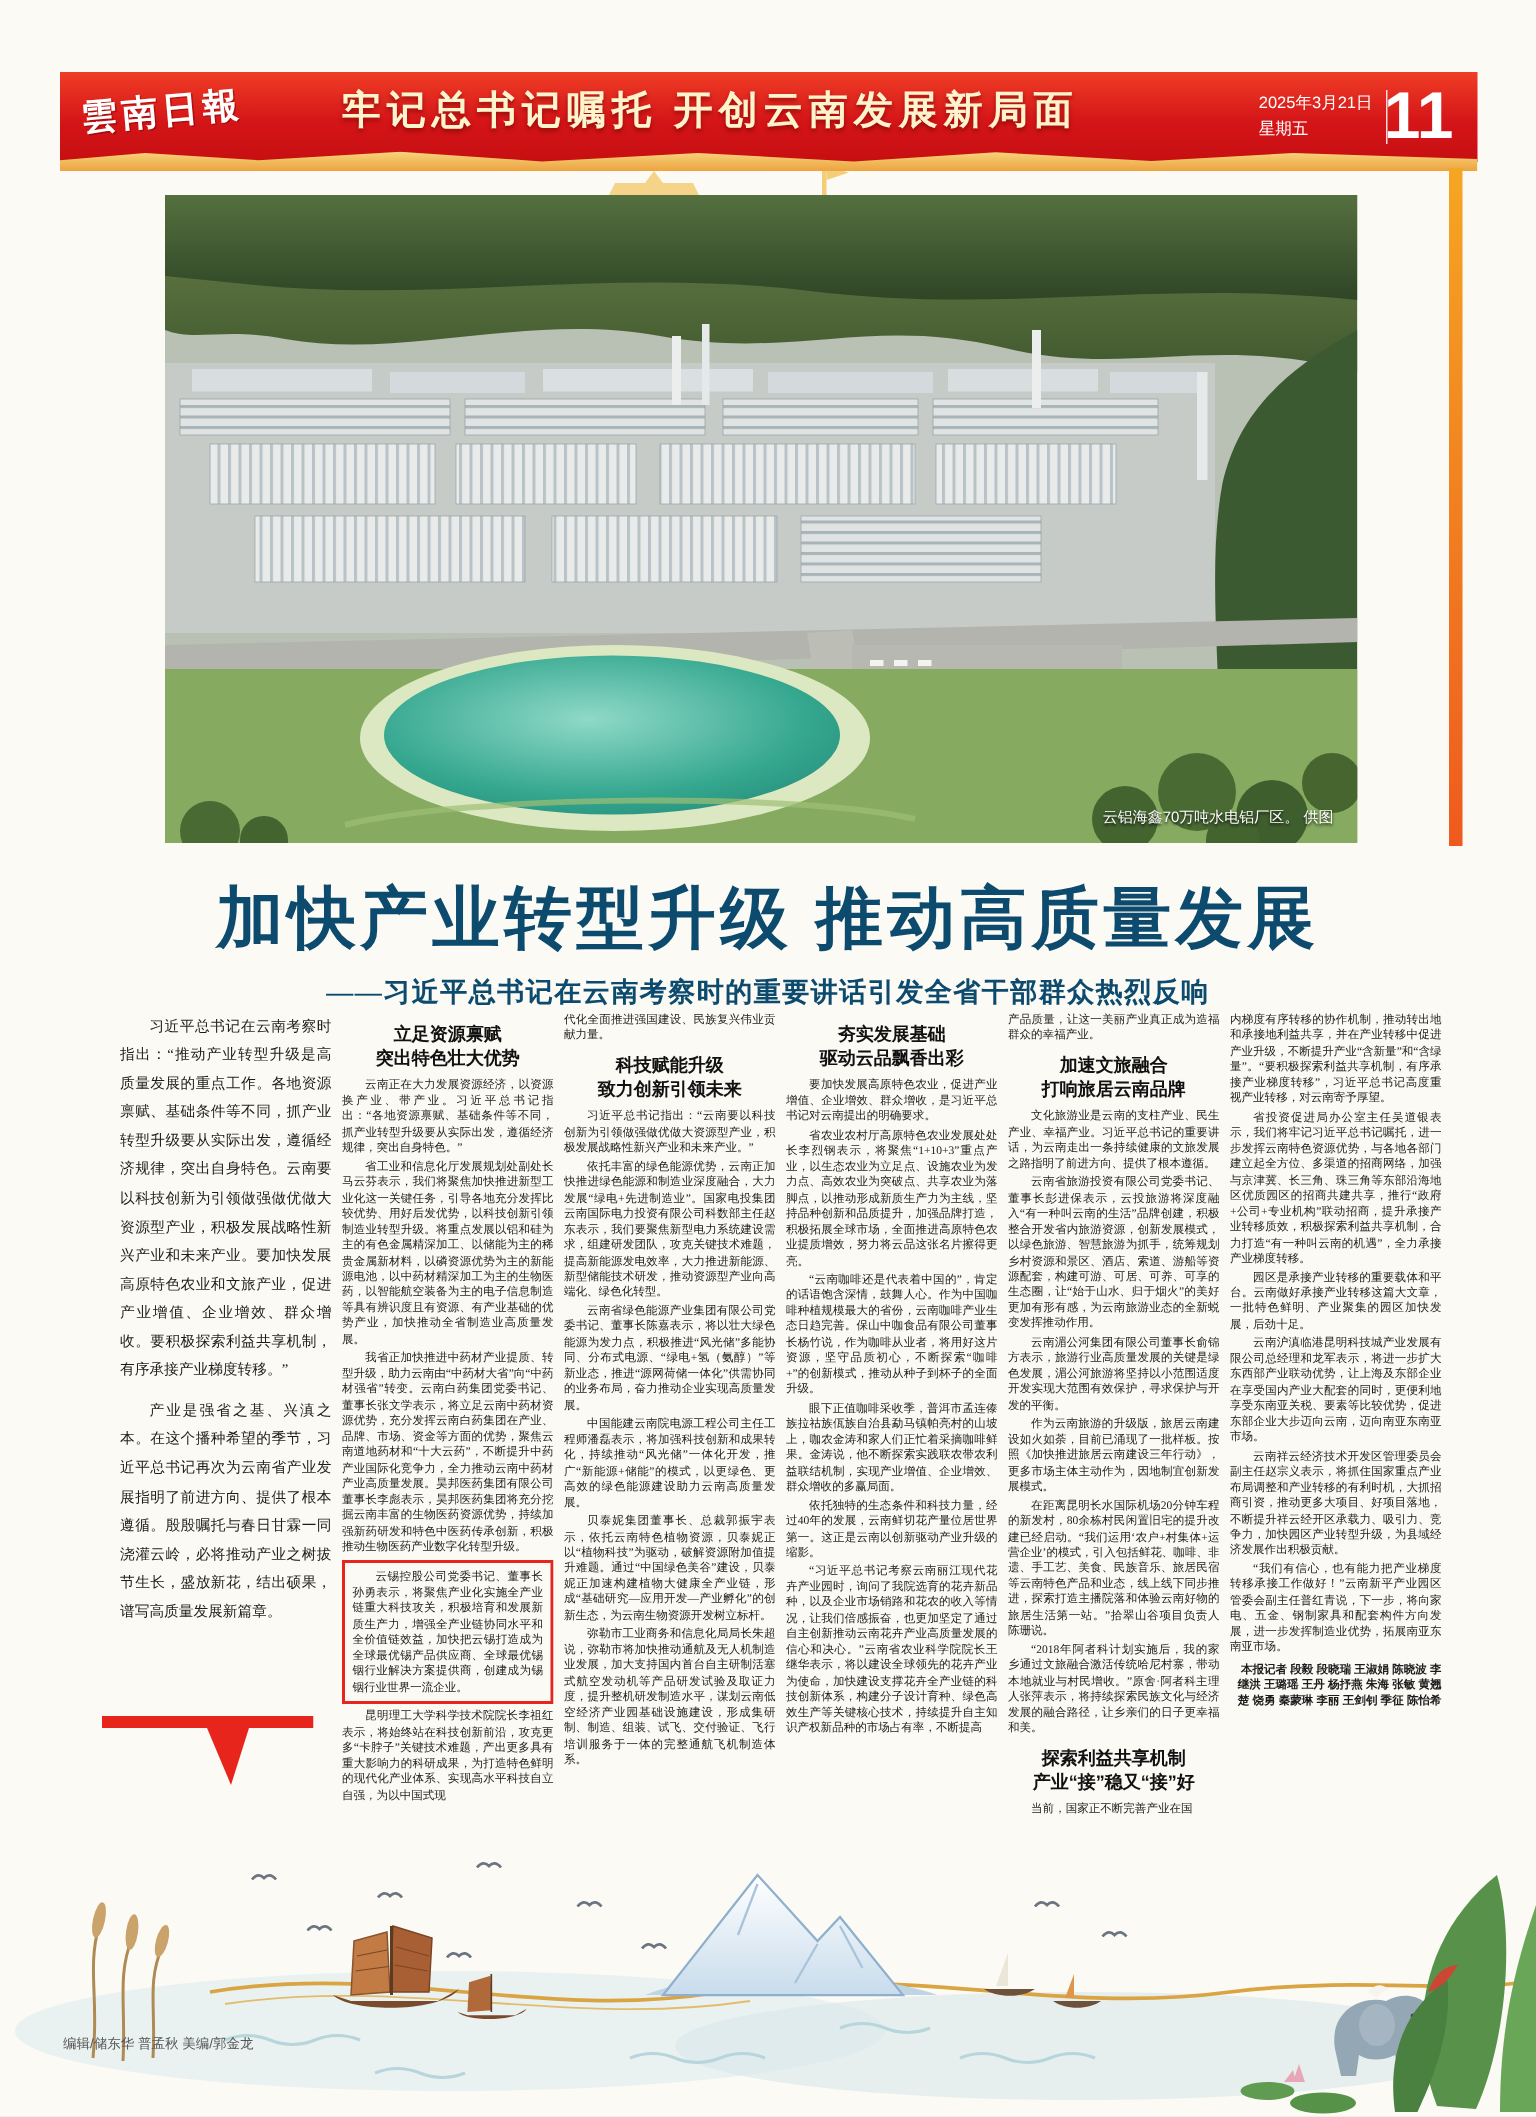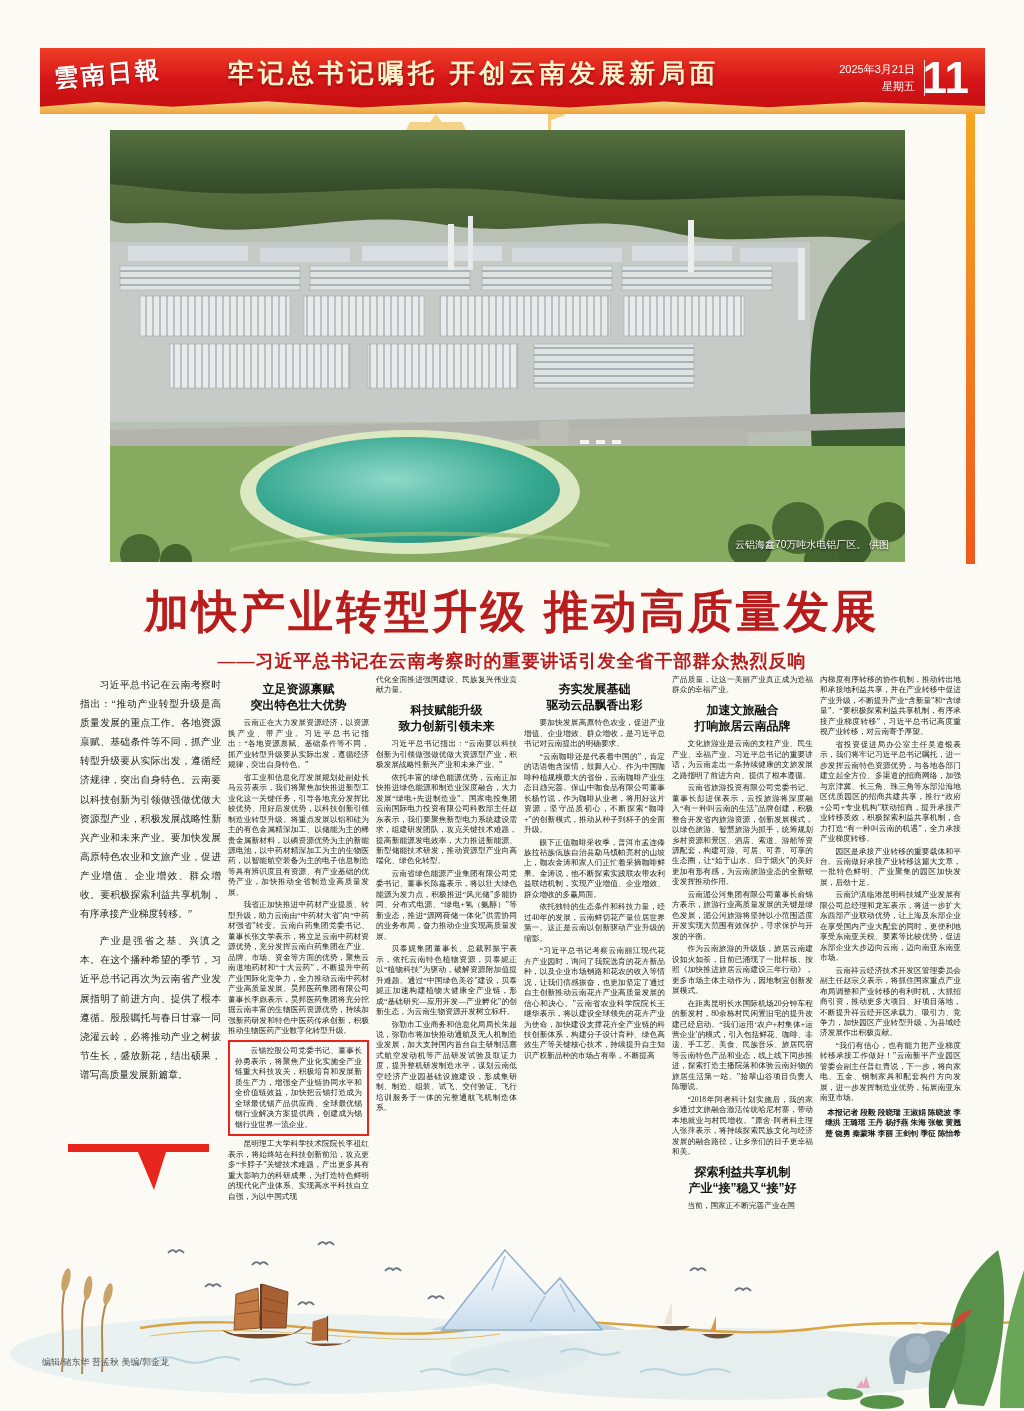--- a/index.html
+++ b/index.html
@@ -9,36 +9,36 @@
   
   .banner{position:absolute;left:40px;top:48px;width:945px;height:60px;
           background:linear-gradient(180deg,#ef3d26 0%,#d51518 55%,#c60f12 100%);}
   .banner-wave{position:absolute;left:0;top:98px;width:945px;height:16px;
           background:linear-gradient(180deg,#f9e08a,#eda33f);
           clip-path:polygon(0 55%,6% 25%,14% 55%,24% 20%,34% 60%,45% 25%,56% 60%,66% 22%,77% 58%,87% 25%,100% 50%,100% 100%,0 100%);}
   .masthead-logo{position:absolute;left:14px;top:10px;color:#fff;font-size:24px;font-weight:bold;
           transform:rotate(-5deg);letter-spacing:3px;text-shadow:1px 1px 0 rgba(120,0,0,.45);}
   .banner-title{position:absolute;left:188px;top:8px;font-size:26px;font-weight:900;letter-spacing:4px;
           color:#fdf4cd;text-shadow:0 2px 3px rgba(130,8,4,.75);font-family:"Liberation Sans",sans-serif;white-space:nowrap;}
-  .banner-date{position:absolute;right:70px;top:13px;text-align:right;color:#fff;font-size:11px;
+  .banner-date{position:absolute;right:70px;top:13px;text-align:left;color:#fff;font-size:11px;
           line-height:1.5;font-family:"Liberation Sans",sans-serif;}
   .banner-sep{position:absolute;right:60px;top:12px;width:1px;height:36px;background:rgba(255,255,255,.85);}
   .banner-page{position:absolute;right:16px;top:5px;color:#fff;font-size:44px;font-weight:bold;
           font-family:"Liberation Sans",sans-serif;}
   .temple{position:absolute;left:270px;top:60px;width:260px;height:40px;opacity:.9;}
   .side-bar{position:absolute;left:966px;top:112px;width:9px;height:452px;
           background:linear-gradient(180deg,#f5a623,#ee5a1e);}
 
   
   .photo{position:absolute;left:110px;top:130px;width:795px;height:432px;overflow:hidden;}
   .photo-caption{position:absolute;right:16px;bottom:10px;color:#fff;font-size:10px;
           text-shadow:0 1px 2px rgba(0,0,0,.85);font-family:"Liberation Sans",sans-serif;}
 
   
-  .headline{position:absolute;left:0;top:582px;width:1024px;text-align:center;color:#b91c1c;}
+  .headline{position:absolute;left:0;top:582px;width:1024px;text-align:center;color:#0c4a6e;}
   .headline-title{font-size:45px;font-weight:900;letter-spacing:3px;font-family:"Liberation Sans",sans-serif;}
   .headline-sub{margin-top:7px;font-size:18px;font-weight:bold;letter-spacing:1px;}
 
   
   .col{position:absolute;top:675px;width:141px;height:560px;overflow:hidden;
        font-size:7.7px;line-height:1.36;color:#1c1c1c;text-align:justify;margin-left:12px;}
   .col p{margin:0 0 2px;text-indent:2em;}
   .col p.cont{text-indent:0;}
   .col h3{margin:6px 0 5px;text-align:center;font-size:12px;line-height:1.35;white-space:pre-line;
        color:#111;font-family:"Liberation Sans",sans-serif;}
@@ -171,27 +171,29 @@
       <p class="boxed">云锡控股公司党委书记、董事长孙勇表示，将聚焦产业化实施全产业链重大科技攻关，积极培育和发展新质生产力，增强全产业链协同水平和全价值链效益，加快把云锡打造成为全球最优锡产品供应商、全球最优锡铟行业解决方案提供商，创建成为锡铟行业世界一流企业。</p>
       <p>昆明理工大学科学技术院院长李祖红表示，将始终站在科技创新前沿，攻克更多“卡脖子”关键技术难题，产出更多具有重大影响力的科研成果，为打造特色鲜明的现代化产业体系、实现高水平科技自立自强，为以中国式现</p>
     </div>
   <div class="col col3">
       <p class=" cont">代化全面推进强国建设、民族复兴伟业贡献力量。</p>
       <h3>科技赋能升级
 致力创新引领未来</h3>
       <p>习近平总书记指出：“云南要以科技创新为引领做强做优做大资源型产业，积极发展战略性新兴产业和未来产业。”</p>
       <p>依托丰富的绿色能源优势，云南正加快推进绿色能源和制造业深度融合，大力发展“绿电+先进制造业”。国家电投集团云南国际电力投资有限公司科数部主任赵东表示，我们要聚焦新型电力系统建设需求，组建研发团队，攻克关键技术难题，提高新能源发电效率，大力推进新能源、新型储能技术研发，推动资源型产业向高端化、绿色化转型。</p>
       <p>云南省绿色能源产业集团有限公司党委书记、董事长陈嘉表示，将以壮大绿色能源为发力点，积极推进“风光储”多能协同、分布式电源、“绿电+氢（氨醇）”等新业态，推进“源网荷储一体化”供需协同的业务布局，奋力推动企业实现高质量发展。</p>
+      <p>中国能建云南院电源工程公司主任工程师潘磊表示，将加强科技创新和成果转化，持续推动“风光储”一体化开发，推广“新能源+储能”的模式，以更绿色、更高效的绿色能源建设助力云南高质量发展。</p>
       <p>贝泰妮集团董事长、总裁郭振宇表示，依托云南特色植物资源，贝泰妮正以“植物科技”为驱动，破解资源附加值提升难题。通过“中国绿色美谷”建设，贝泰妮正加速构建植物大健康全产业链，形成“基础研究—应用开发—产业孵化”的创新生态，为云南生物资源开发树立标杆。</p>
       <p>弥勒市工业商务和信息化局局长朱超说，弥勒市将加快推动通航及无人机制造业发展，加大支持国内首台自主研制活塞式航空发动机等产品研发试验及取证力度，提升整机研发制造水平，谋划云南低空经济产业园基础设施建设，形成集研制、制造、组装、试飞、交付验证、飞行培训服务于一体的完整通航飞机制造体系。</p>
     </div>
   <div class="col col4">
       <h3>夯实发展基础
 驱动云品飘香出彩</h3>
       <p>要加快发展高原特色农业，促进产业增值、企业增效、群众增收，是习近平总书记对云南提出的明确要求。</p>
+      <p>省农业农村厅高原特色农业发展处处长李烈钢表示，将聚焦“1+10+3”重点产业，以生态农业为立足点、设施农业为发力点、高效农业为突破点、共享农业为落脚点，以推动形成新质生产力为主线，坚持品种创新和品质提升，加强品牌打造，积极拓展全球市场，全面推进高原特色农业提质增效，努力将云品这张名片擦得更亮。</p>
       <p>“云南咖啡还是代表着中国的”，肯定的话语饱含深情，鼓舞人心。作为中国咖啡种植规模最大的省份，云南咖啡产业生态日趋完善。保山中咖食品有限公司董事长杨竹说，作为咖啡从业者，将用好这片资源，坚守品质初心，不断探索“咖啡+”的创新模式，推动从种子到杯子的全面升级。</p>
       <p>眼下正值咖啡采收季，普洱市孟连傣族拉祜族佤族自治县勐马镇帕亮村的山坡上，咖农金涛和家人们正忙着采摘咖啡鲜果。金涛说，他不断探索实践联农带农利益联结机制，实现产业增值、企业增效、群众增收的多赢局面。</p>
       <p>依托独特的生态条件和科技力量，经过40年的发展，云南鲜切花产量位居世界第一。这正是云南以创新驱动产业升级的缩影。</p>
       <p>“习近平总书记考察云南丽江现代花卉产业园时，询问了我院选育的花卉新品种，以及企业市场销路和花农的收入等情况，让我们倍感振奋，也更加坚定了通过自主创新推动云南花卉产业高质量发展的信心和决心。”云南省农业科学院院长王继华表示，将以建设全球领先的花卉产业为使命，加快建设支撑花卉全产业链的科技创新体系，构建分子设计育种、绿色高效生产等关键核心技术，持续提升自主知识产权新品种的市场占有率，不断提高</p>
     </div>
   <div class="col col5">
       <p class=" cont">产品质量，让这一美丽产业真正成为造福群众的幸福产业。</p>
       <h3>加速文旅融合
 打响旅居云南品牌</h3>
       <p>文化旅游业是云南的支柱产业、民生产业、幸福产业。习近平总书记的重要讲话，为云南走出一条持续健康的文旅发展之路指明了前进方向、提供了根本遵循。</p>

